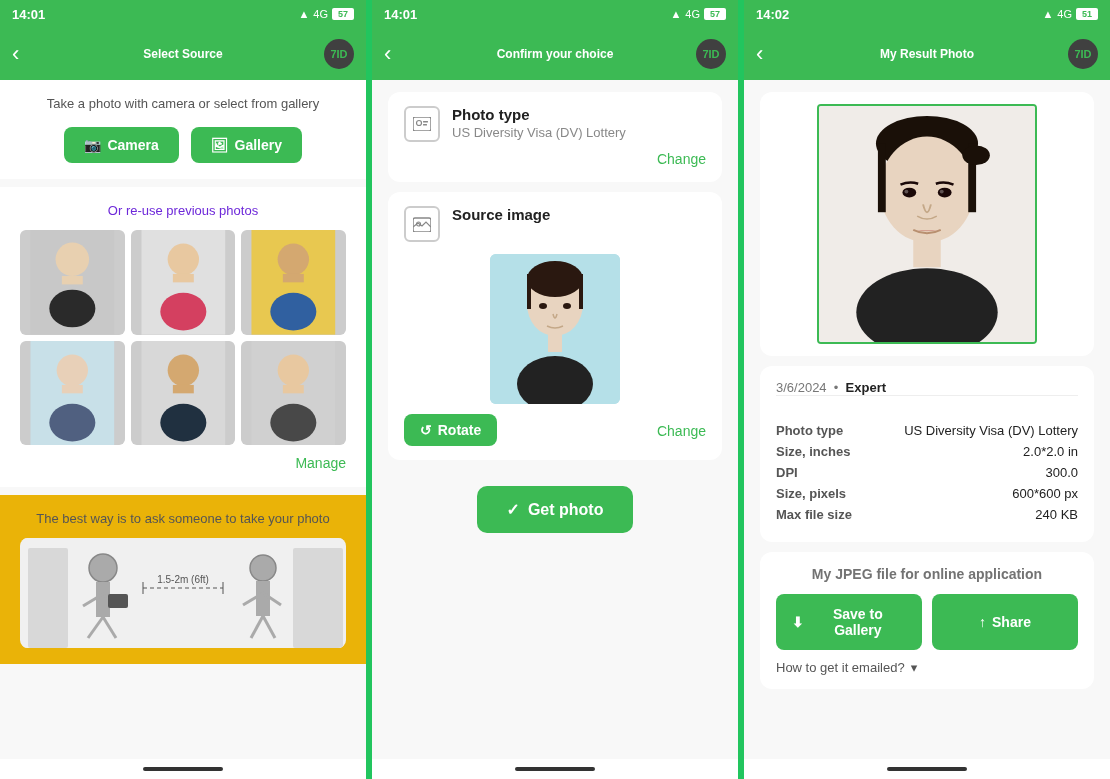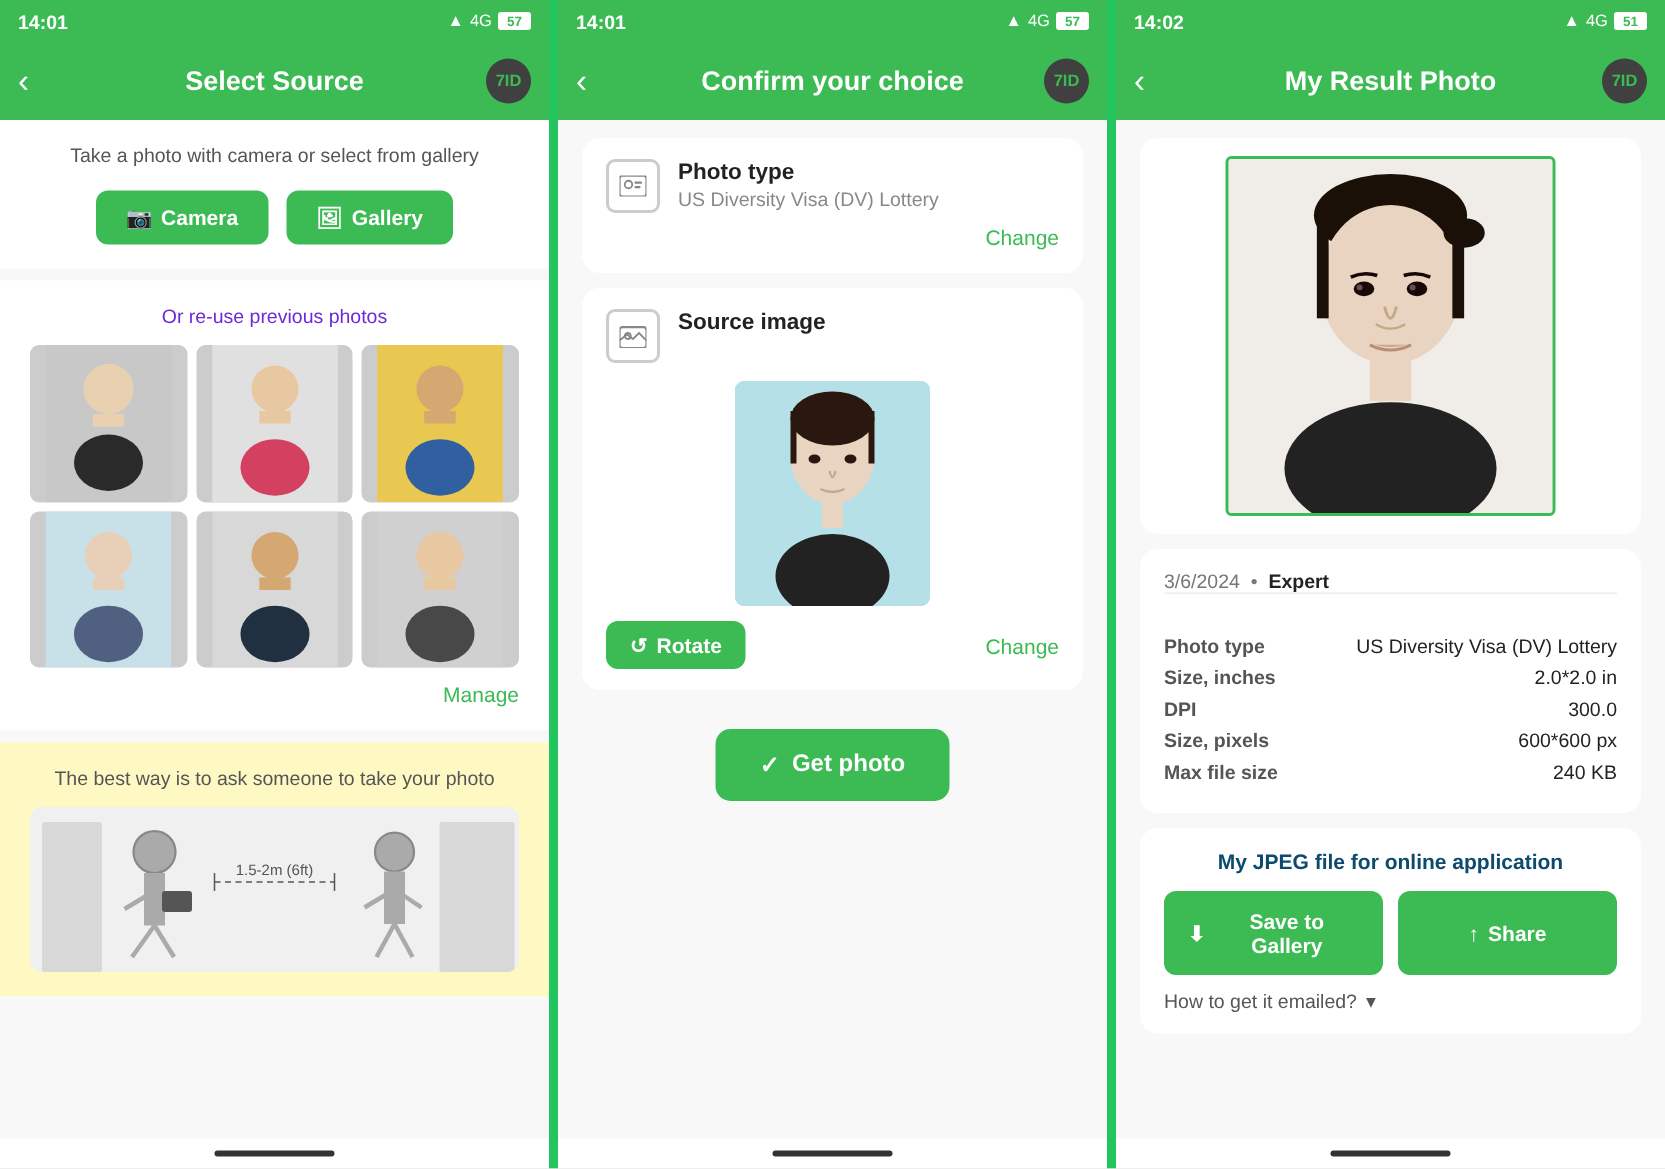--- a/index.html
+++ b/index.html
@@ -67,21 +67,21 @@
       background: #3cba54;
       display: flex;
       align-items: center;
       justify-content: space-between;
       padding: 8px 12px;
       height: 52px;
       flex-shrink: 0;
     }
     .header-title {
       color: white;
-      font-size: 18px;
+      font-size: 12px;
       font-weight: 600;
       flex: 1;
       text-align: center;
     }
     .header-back {
       color: white;
       font-size: 22px;
       cursor: pointer;
       width: 30px;
     }
@@ -157,21 +157,21 @@
       overflow: hidden;
     }
     .manage-link {
       text-align: right;
       color: #3cba54;
       font-size: 14px;
       margin-top: 10px;
       cursor: pointer;
     }
     .section-tip {
-      background: #fef9c3;
+      background: #eab308;
       padding: 16px 20px;
     }
     .tip-title {
       text-align: center;
       color: #555;
       font-size: 13px;
       margin-bottom: 12px;
     }
     .tip-illustration {
       background: #f0f0f0;
@@ -348,21 +348,21 @@
     .file-card {
       background: white;
       border-radius: 12px;
       padding: 14px 16px;
       margin-bottom: 10px;
     }
     .file-title {
       text-align: center;
       font-size: 14px;
       font-weight: 600;
-      color: #0c4a6e;
+      color: #737373;
       margin-bottom: 12px;
     }
     .action-btns {
       display: flex;
       gap: 10px;
       justify-content: center;
     }
     .btn-save {
       background: #3cba54;
       color: white;

